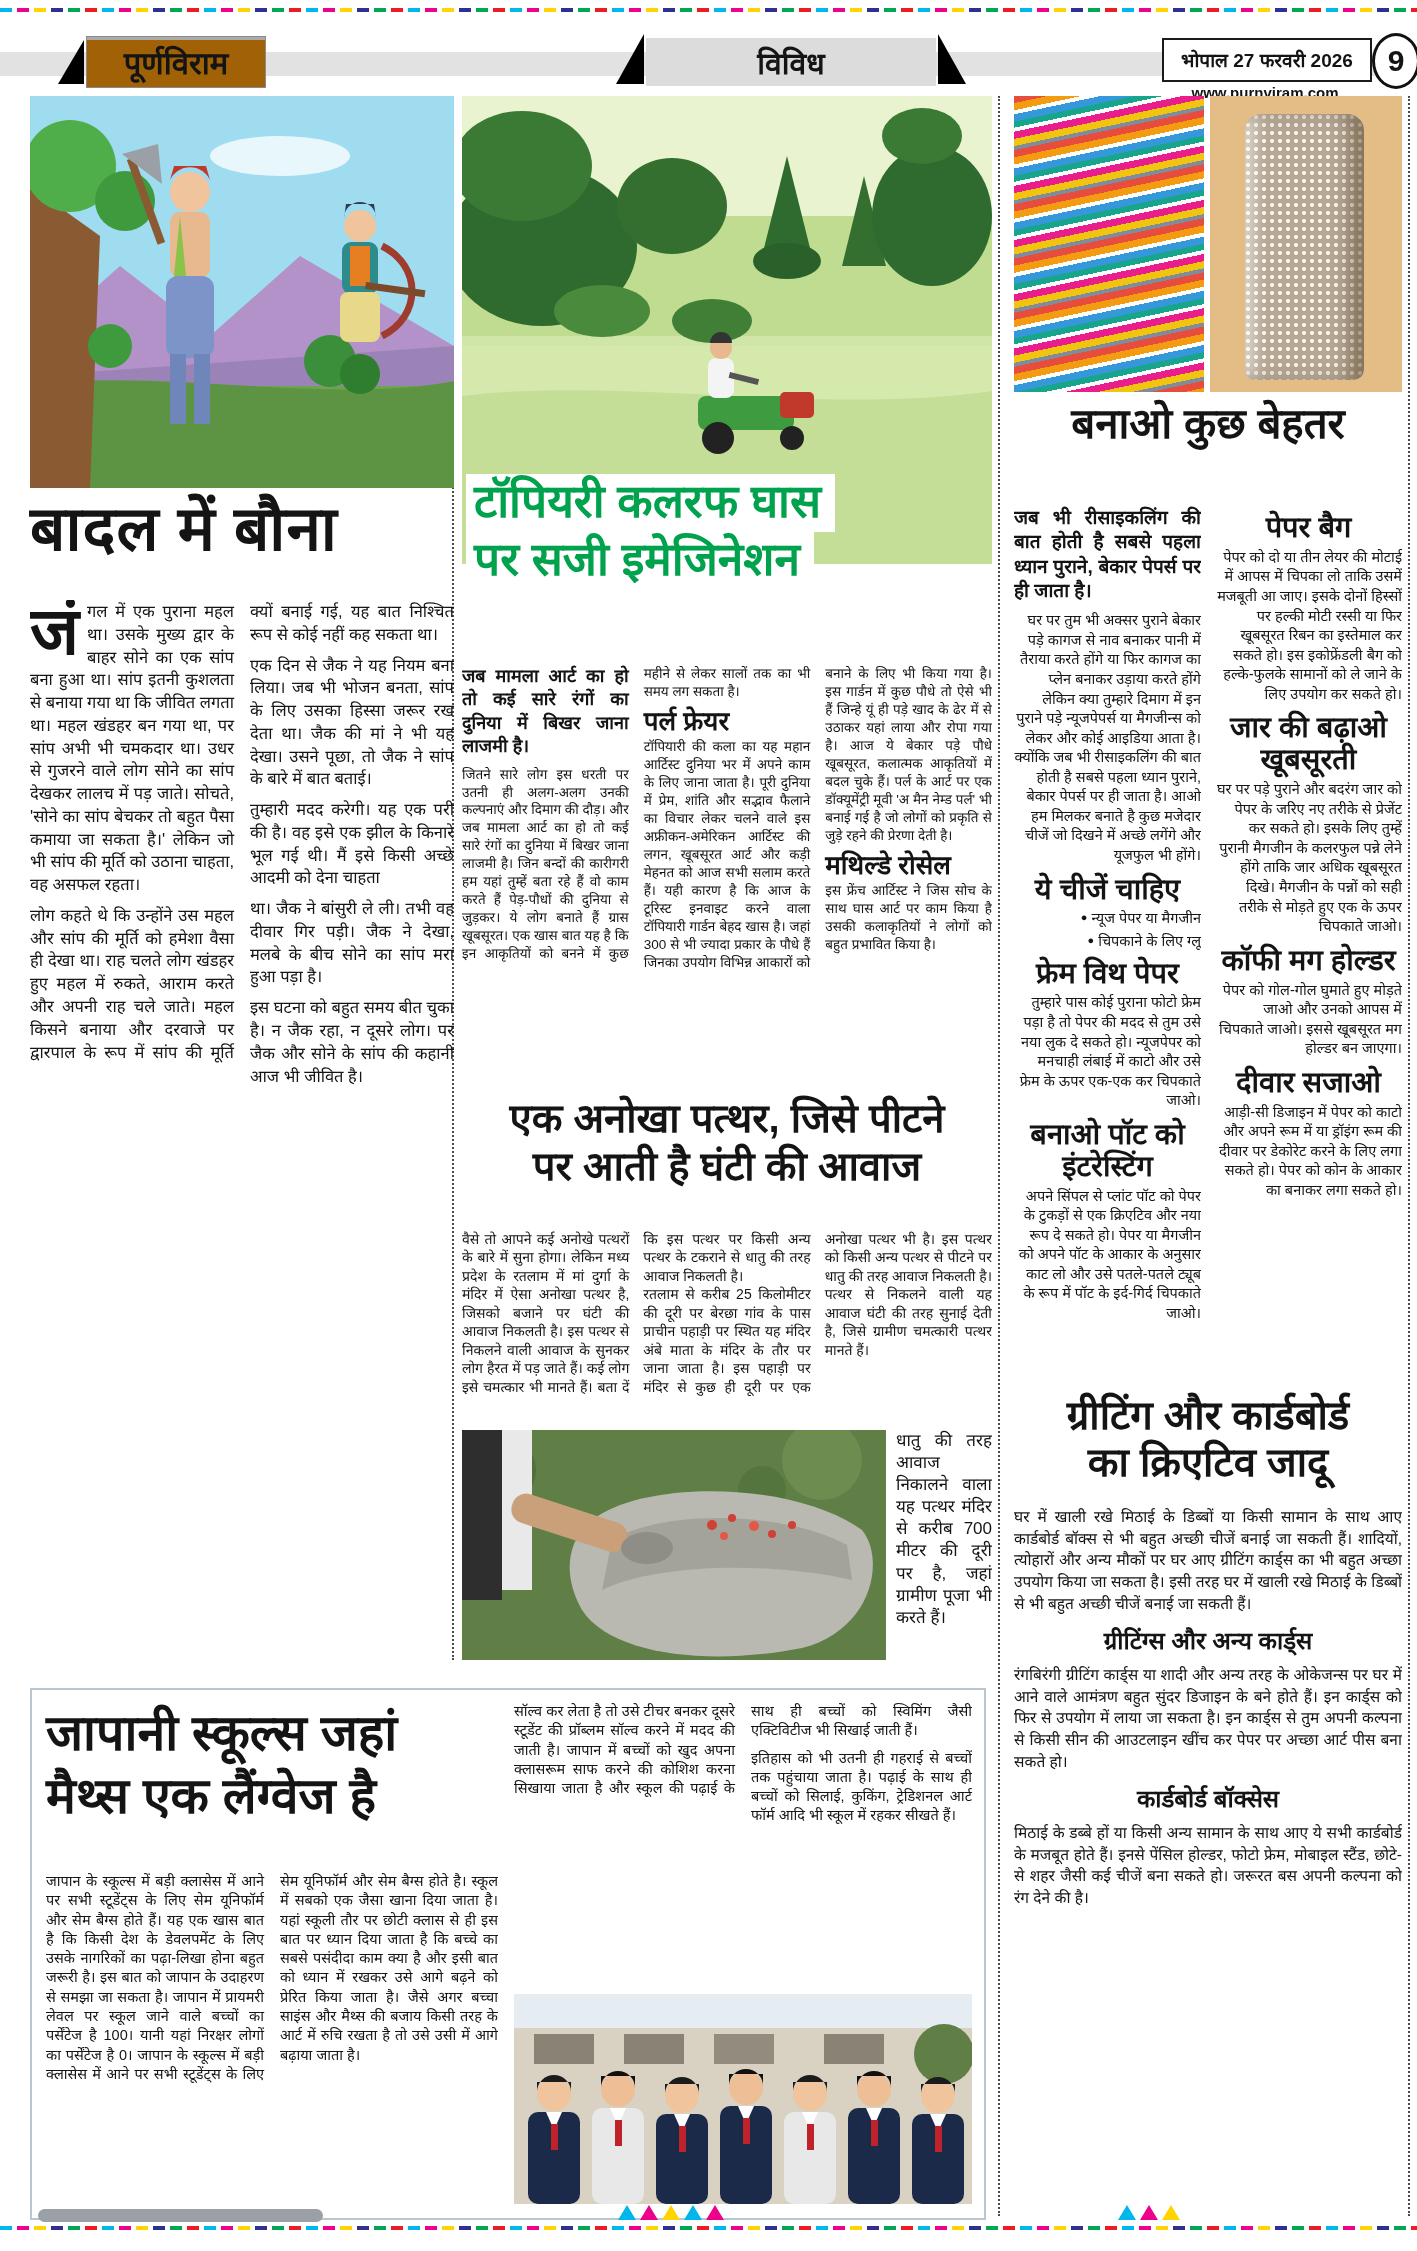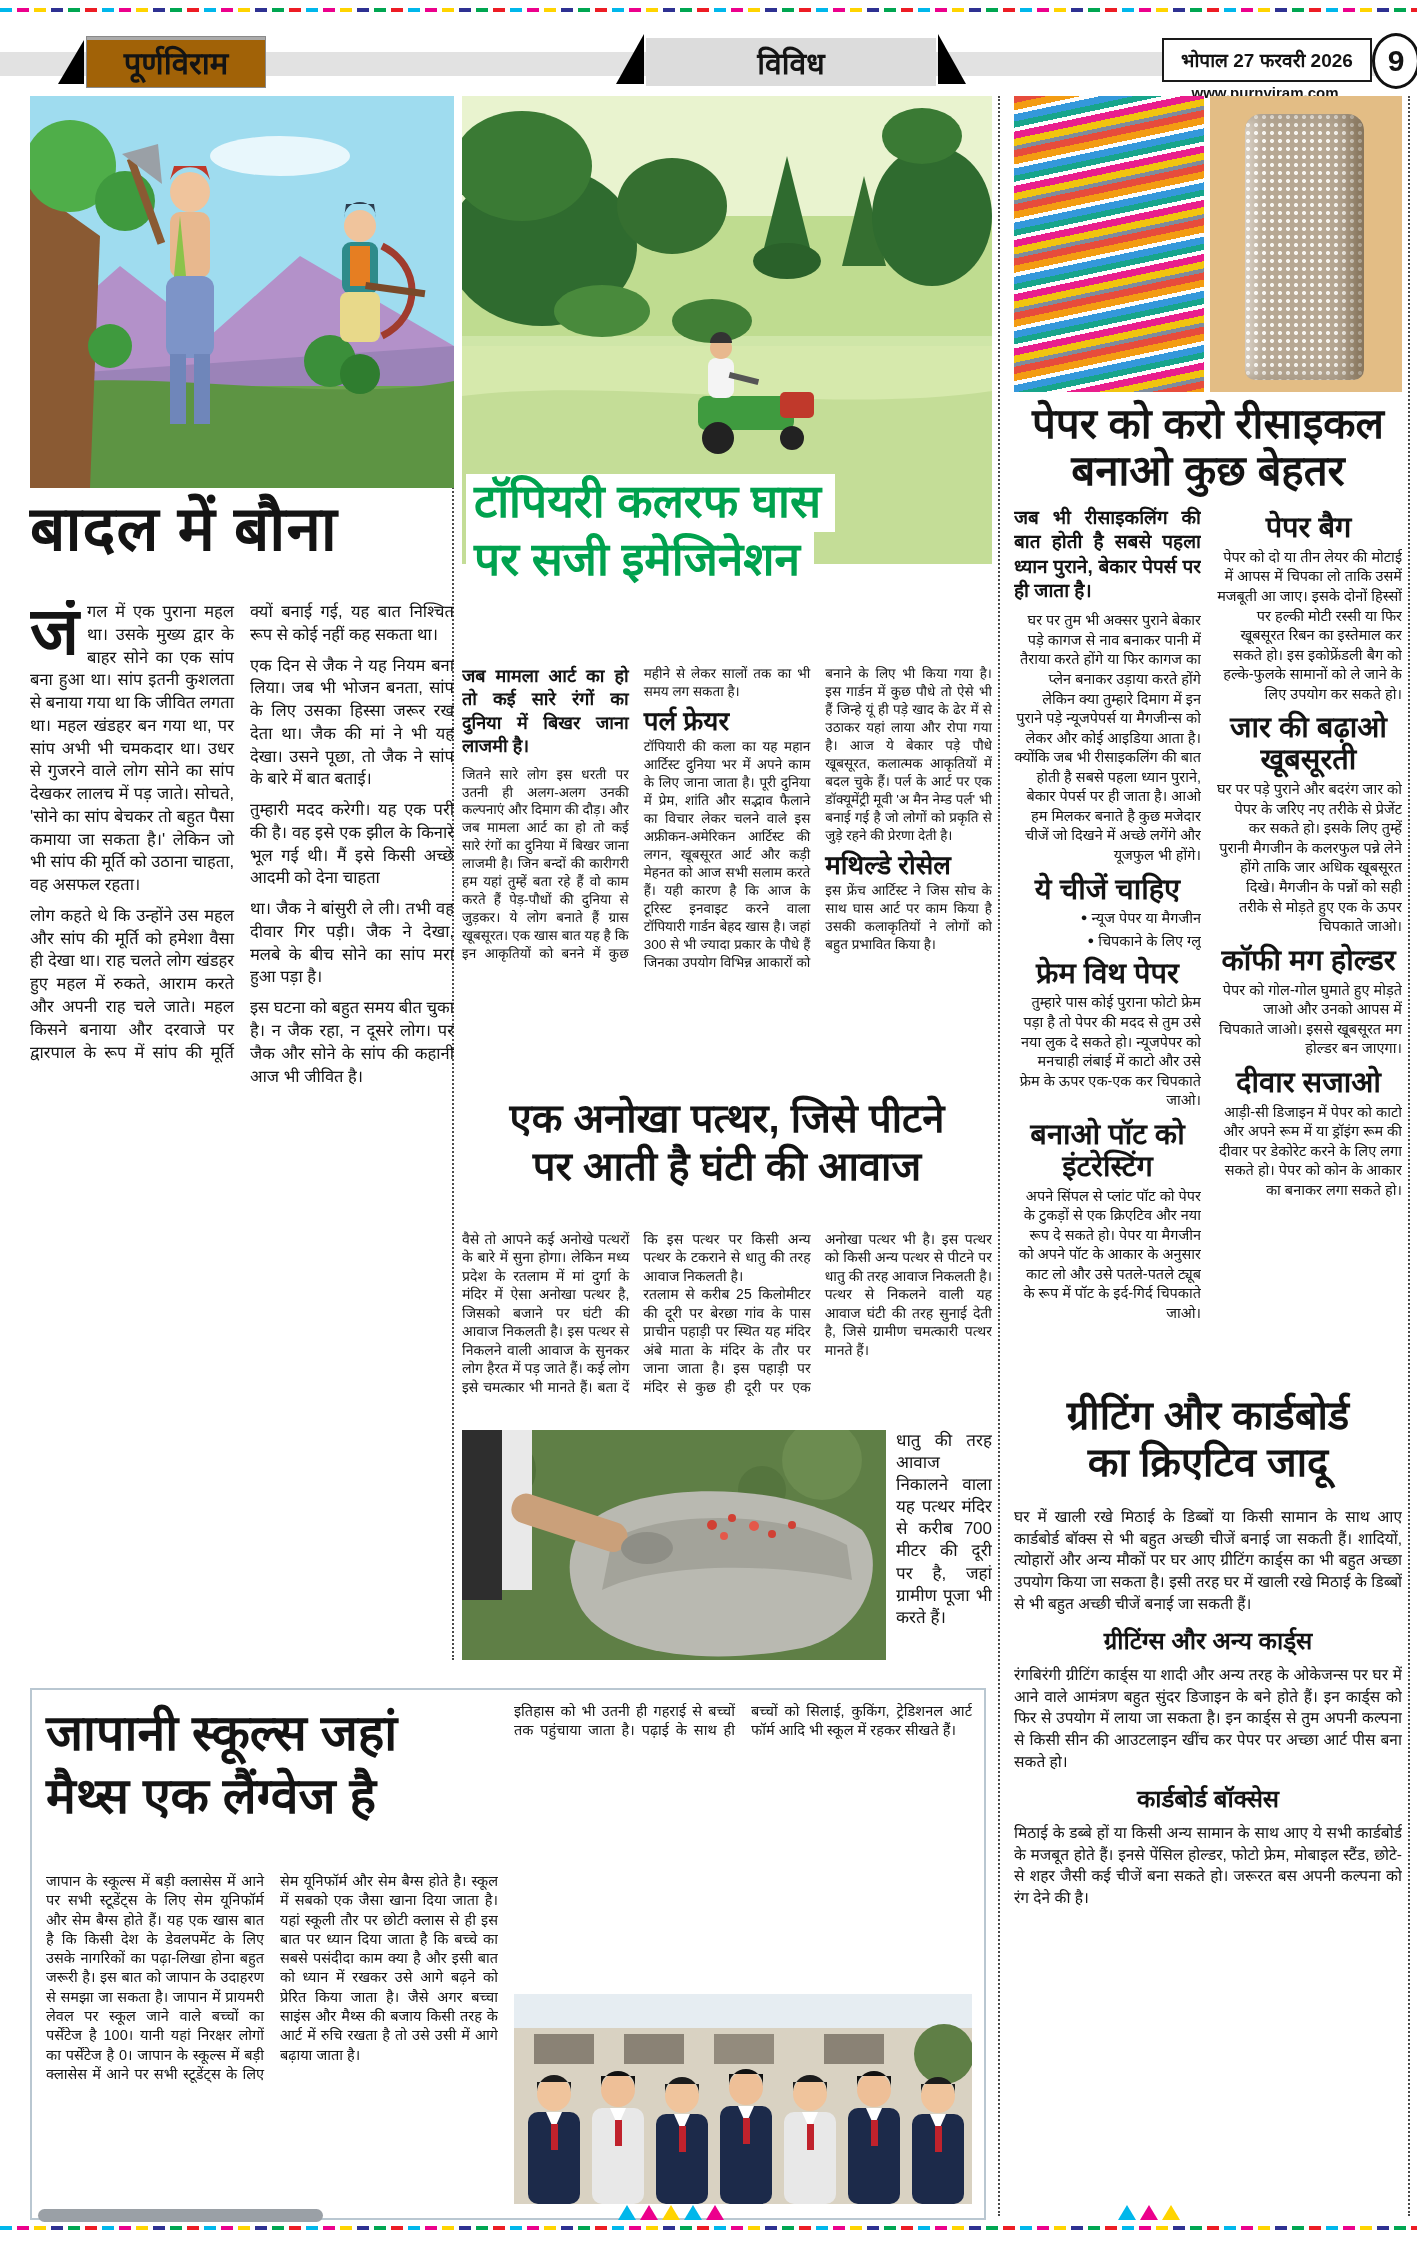--- a/index.html
+++ b/index.html
@@ -247,21 +247,20 @@
     </div>
     <div class="stone-side">धातु की तरह आवाज निकालने वाला यह पत्थर मंदिर से करीब 700 मीटर की दूरी पर है, जहां ग्रामीण पूजा भी करते हैं।</div>
   </div>
 
   <div class="paper-photo1"></div>
   <div class="paper-photo2">
     <div class="cylinder"></div>
   </div>
 
   <div class="recycle-headline">
-    <div>पेपर को करो रीसाइकल</div>
     <div>बनाओ कुछ बेहतर</div>
   </div>
 
   <div class="recycle-cols">
     <div class="rcol">
       <p class="rlead">जब भी रीसाइकलिंग की बात होती है सबसे पहला ध्यान पुराने, बेकार पेपर्स पर ही जाता है।</p>
       <p>घर पर तुम भी अक्सर पुराने बेकार पड़े कागज से नाव बनाकर पानी में तैराया करते होंगे या फिर कागज का प्लेन बनाकर उड़ाया करते होंगे लेकिन क्या तुम्हारे दिमाग में इन पुराने पड़े न्यूजपेपर्स या मैगजीन्स को लेकर और कोई आइडिया आता है। क्योंकि जब भी रीसाइकलिंग की बात होती है सबसे पहला ध्यान पुराने, बेकार पेपर्स पर ही जाता है। आओ हम मिलकर बनाते है कुछ मजेदार चीजें जो दिखने में अच्छे लगेंगे और यूजफुल भी होंगे।</p>
       <div class="rsub">ये चीजें चाहिए</div>
       <div class="bullet-line"><span class="bullet">●</span> <span>न्यूज पेपर या मैगजीन</span></div>
       <div class="bullet-line"><span class="bullet">●</span> <span>चिपकाने के लिए ग्लू</span></div>
@@ -296,20 +295,21 @@
 
   <div class="jp-box">
     <div class="jp-headline">
       <div>जापानी स्कूल्स जहां</div>
       <div>मैथ्स एक लैंग्वेज है</div>
     </div>
     <div class="jp-left-cols">
       <p>जापान के स्कूल्स में बड़ी क्लासेस में आने पर सभी स्टूडेंट्स के लिए सेम यूनिफॉर्म और सेम बैग्स होते हैं। यह एक खास बात है कि किसी देश के डेवलपमेंट के लिए उसके नागरिकों का पढ़ा-लिखा होना बहुत जरूरी है। इस बात को जापान के उदाहरण से समझा जा सकता है। जापान में प्रायमरी लेवल पर स्कूल जाने वाले बच्चों का पर्सेंटेज है 100। यानी यहां निरक्षर लोगों का पर्सेंटेज है 0। जापान के स्कूल्स में बड़ी क्लासेस में आने पर सभी स्टूडेंट्स के लिए सेम यूनिफॉर्म और सेम बैग्स होते है। स्कूल में सबको एक जैसा खाना दिया जाता है। यहां स्कूली तौर पर छोटी क्लास से ही इस बात पर ध्यान दिया जाता है कि बच्चे का सबसे पसंदीदा काम क्या है और इसी बात को ध्यान में रखकर उसे आगे बढ़ने को प्रेरित किया जाता है। जैसे अगर बच्चा साइंस और मैथ्स की बजाय किसी तरह के आर्ट में रुचि रखता है तो उसे उसी में आगे बढ़ाया जाता है।</p>
     </div>
     <div class="jp-right-cols">
+      <p>सॉल्व कर लेता है तो उसे टीचर बनकर दूसरे स्टूडेंट की प्रॉब्लम सॉल्व करने में मदद की जाती है। जापान में बच्चों को खुद अपना क्लासरूम साफ करने की कोशिश करना सिखाया जाता है और स्कूल की पढ़ाई के साथ ही बच्चों को स्विमिंग जैसी एक्टिविटीज भी सिखाई जाती हैं।</p>
       <p>इतिहास को भी उतनी ही गहराई से बच्चों तक पहुंचाया जाता है। पढ़ाई के साथ ही बच्चों को सिलाई, कुकिंग, ट्रेडिशनल आर्ट फॉर्म आदि भी स्कूल में रहकर सीखते हैं।</p>
     </div>
     <div class="jp-photo">
       <svg width="458" height="210" viewBox="0 0 458 210" xmlns="http://www.w3.org/2000/svg">
         <rect width="458" height="210" fill="#d9d2c2"></rect>
         <rect width="458" height="34" fill="#e6edf2"></rect>
         <rect x="20" y="40" width="60" height="30" fill="#8a8275"></rect>
         <rect x="110" y="40" width="60" height="30" fill="#8a8275"></rect>
         <rect x="200" y="40" width="60" height="30" fill="#938b7d"></rect>
         <rect x="300" y="38" width="140" height="40" fill="#b0a democratic894" opacity="0"></rect>

